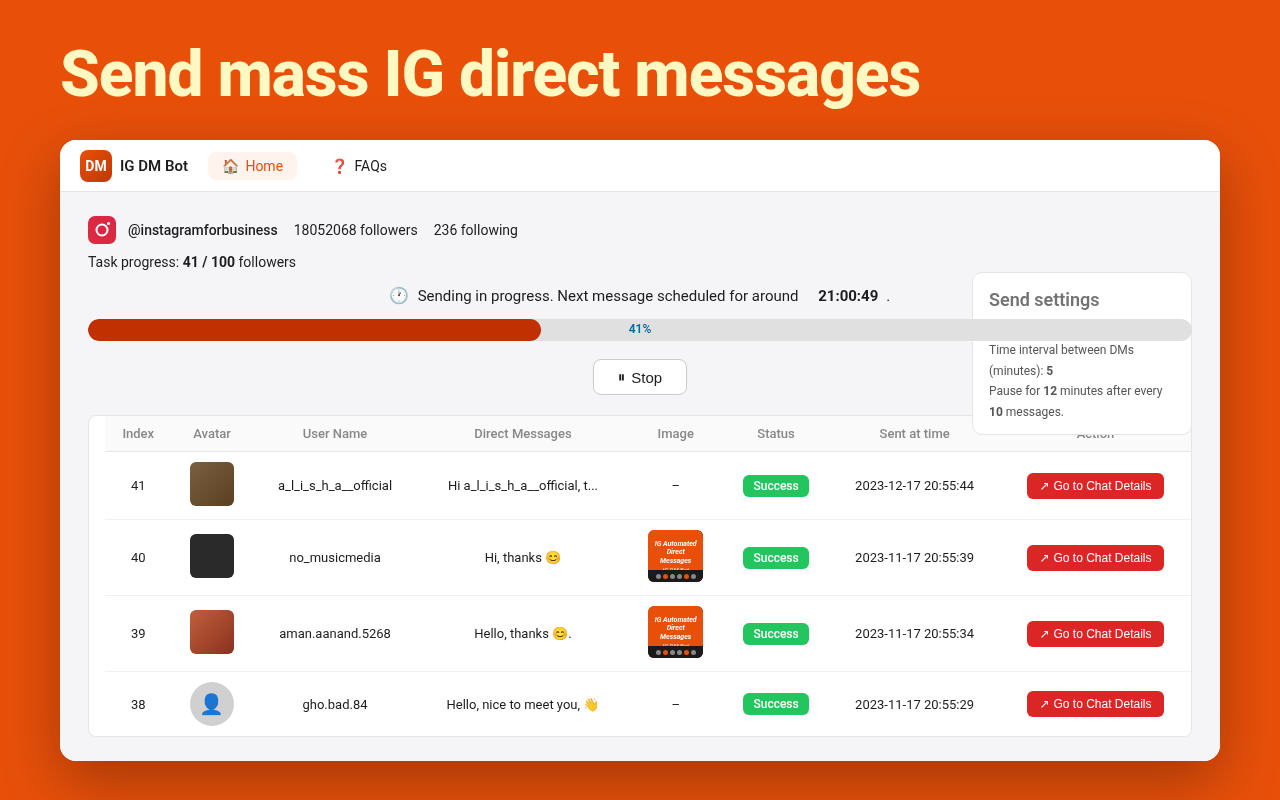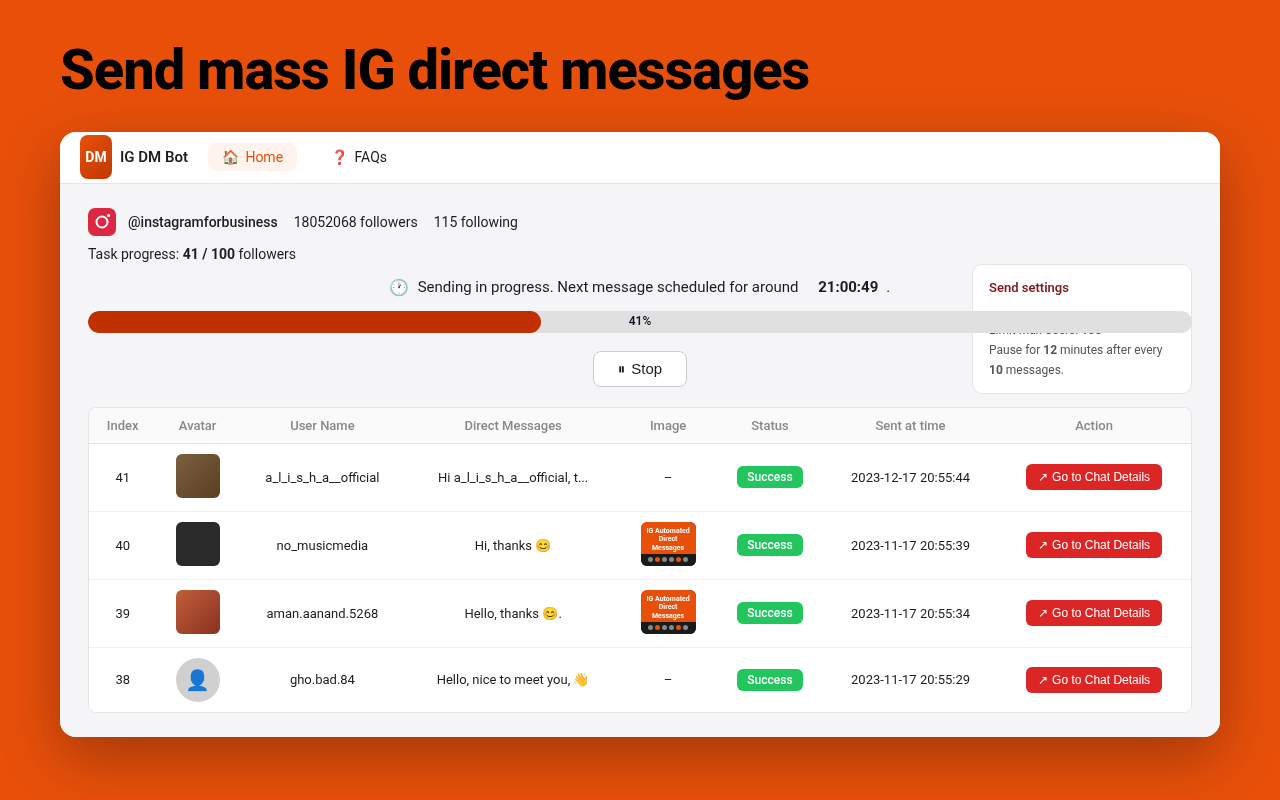--- a/index.html
+++ b/index.html
@@ -9,23 +9,23 @@
       width: 1280px;
       min-height: 800px;
       overflow-x: hidden;
     }
     .hero-banner {
       background: #E8500A;
       padding: 40px 60px 30px 60px;
       text-align: left;
     }
     .hero-title {
-      font-size: 56px;
+      font-size: 64px;
       font-weight: 800;
-      color: #000000;
+      color: #fef9c3;
       line-height: 1.1;
       letter-spacing: -1px;
     }
     .app-window {
       background: #f5f5f7;
       border-radius: 16px;
       margin: 0 60px 30px 60px;
       overflow: hidden;
       box-shadow: 0 20px 60px rgba(0,0,0,0.3);
     }
@@ -39,21 +39,21 @@
       border-bottom: 1px solid #e5e5e5;
       gap: 20px;
     }
     .nav-logo {
       display: flex;
       align-items: center;
       gap: 8px;
     }
     .nav-logo-icon {
       width: 32px;
-      height: 44px;
+      height: 32px;
       border-radius: 8px;
       background: linear-gradient(135deg, #E8500A, #c03800);
       display: flex;
       align-items: center;
       justify-content: center;
       color: white;
       font-size: 14px;
       font-weight: bold;
     }
     .nav-logo-text {
@@ -122,23 +122,23 @@
       border: 1px solid #e5e5e5;
       border-radius: 10px;
       padding: 12px 16px;
       font-size: 12px;
       color: #555;
       line-height: 1.7;
       width: 220px;
     }
     .send-settings-title {
       font-weight: 600;
-      color: #7f1d1d;
-      margin-bottom: 21px;
-      font-size: 13px;
+      color: #737373;
+      margin-bottom: 4px;
+      font-size: 18px;
     }
     .relative-container {
       position: relative;
     }
     
     .status-message {
       text-align: center;
       font-size: 15px;
       color: #1d1d1f;
       margin-bottom: 14px;
@@ -164,21 +164,21 @@
     .progress-bar-fill {
       background: #c13000;
       height: 100%;
       border-radius: 20px;
       display: flex;
       align-items: center;
       justify-content: center;
       transition: width 0.3s;
     }
     .progress-label {
-      color: #0f172a;
+      color: #0369a1;
       font-size: 12px;
       font-weight: 600;
       position: absolute;
       left: 50%;
       transform: translateX(-50%);
       top: 50%;
       margin-top: -8px;
       z-index: 2;
     }
     
@@ -199,20 +199,21 @@
       color: #1d1d1f;
       cursor: pointer;
       font-weight: 500;
     }
     
     .table-wrapper {
       background: white;
       border-radius: 8px;
       overflow: hidden;
       border: 1px solid #e5e5e5;
+      padding-left: 16px;
     }
     table {
       width: 100%;
       border-collapse: collapse;
       font-size: 13px;
     }
     thead tr {
       background: #fafafa;
       border-bottom: 1px solid #e5e5e5;
     }
@@ -289,27 +290,28 @@
       padding: 6px 12px;
       font-size: 12px;
       cursor: pointer;
       display: inline-flex;
       align-items: center;
       gap: 4px;
       font-weight: 500;
     }
     .image-thumb {
       width: 55px;
-      height: 44px;
+      height: 52px;
       border-radius: 6px;
       background: linear-gradient(135deg, #E8500A 0%, #c03800 50%, #1d1d1f 50%);
       display: inline-block;
       font-size: 8px;
       overflow: hidden;
       position: relative;
+      font-style: italic;
     }
     .image-thumb-inner {
       width: 100%;
       height: 100%;
       background: #E8500A;
       display: flex;
       flex-direction: column;
       align-items: center;
       justify-content: center;
       color: white;
@@ -357,20 +359,23 @@
       <span>FAQs</span>
     </a>
   </nav>
 
   <div class="main-content relative-container">
 
     <div class="send-settings-box">
       <div class="send-settings-title">Send settings</div>
       <div>
         <span>Limit Max Users:</span> <strong>100</strong>
+      </div>
+      <div>
+        <span>Time interval between DMs (minutes):</span> <strong>5</strong>
       </div>
       <div>
         <span>Pause for</span> <strong>12</strong> <span>minutes after every</span> <strong>10</strong> <span>messages.</span>
       </div>
     </div>
 
     <div class="profile-row">
       <svg class="ig-icon" viewBox="0 0 28 28" fill="none">
         <rect width="28" height="28" rx="7" fill="url(#iggrad)"></rect>
         <circle cx="14" cy="14" r="5.5" stroke="white" stroke-width="2" fill="none"></circle>
@@ -381,21 +386,21 @@
             <stop offset="0.25" stop-color="#e6683c"></stop>
             <stop offset="0.5" stop-color="#dc2743"></stop>
             <stop offset="0.75" stop-color="#cc2366"></stop>
             <stop offset="1" stop-color="#bc1888"></stop>
           </linearGradient>
         </defs>
       </svg>
       <div class="profile-info">
         <span class="profile-handle">@instagramforbusiness</span>
         <span>18052068 followers</span>
-        <span>115 following</span>
+        <span>236 following</span>
       </div>
     </div>
 
     <div class="task-progress">
       <span>Task progress:</span>
       <strong> <span>41</span> / <span>100</span></strong>
       <span>followers</span>
     </div>
 
     <div class="status-message">

